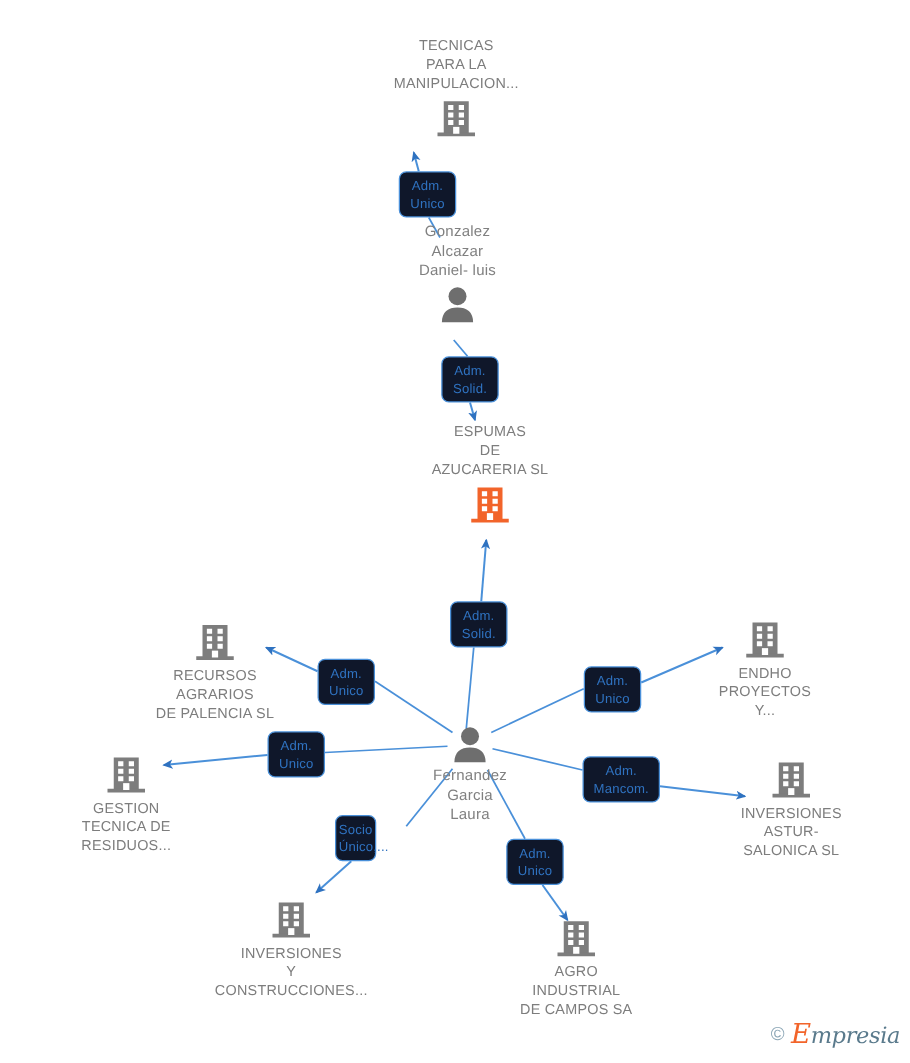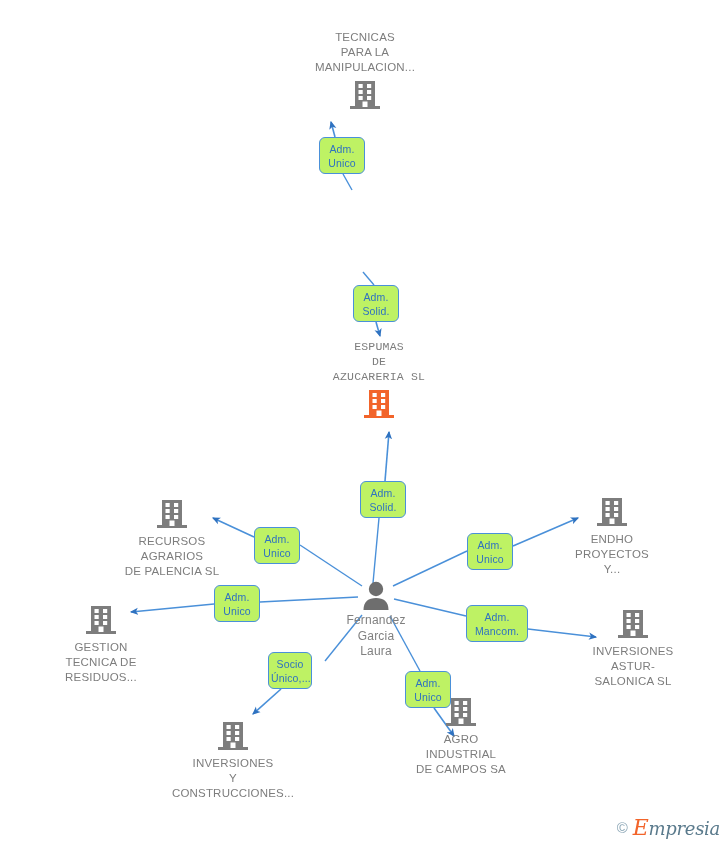--- a/index.html
+++ b/index.html
@@ -52,21 +52,21 @@
     line-height: 0;
   }
   .node.label-top .node-label { margin-bottom: 3px; }
   .node.label-bottom .node-label { margin-top: 3px; }
 
   .rel-box {
     position: absolute;
     box-sizing: border-box;
     border: 1.3px solid #4a90d9;
     border-radius: 6px;
-    background: #bef264;
+    background: #0f172a;
     color: #2f72c0;
     font-size: 10.5px;
     line-height: 14px;
     text-align: center;
     padding: 4px 2px 3px 2px;
     white-space: pre-line;
     letter-spacing: 0.15px;
   }
   .watermark {
     position: absolute;
@@ -147,22 +147,33 @@
         <rect x="19" y="6" width="4.2" height="4" fill="#ffffff"></rect>
         <rect x="10.5" y="12" width="4.2" height="4" fill="#ffffff"></rect>
         <rect x="19" y="12" width="4.2" height="4" fill="#ffffff"></rect>
         <rect x="10.5" y="18" width="4.2" height="4" fill="#ffffff"></rect>
         <rect x="19" y="18" width="4.2" height="4" fill="#ffffff"></rect>
         <rect x="14.5" y="23.5" width="5" height="5.5" fill="#ffffff"></rect>
       </svg>
     </span>
   </div>
 
-
-  <div class="node label-top" style="left:379px; top:339px;font-family:Liberation Mono, monospace;">
+  <div class="node label-top" style="left:366px; top:178px;">
+    <div class="node-label person">Gonzalez
+Alcazar
+Daniel- luis</div>
+    <span class="node-icon">
+      <svg width="34" height="30" viewBox="0 0 34 30">
+        <circle cx="17" cy="9" r="7.2" fill="#6e6e6e"></circle>
+        <path d="M 4.5 30 C 4.5 21.5 9.5 18 17 18 C 24.5 18 29.5 21.5 29.5 30 Z" fill="#6e6e6e"></path>
+      </svg>
+    </span>
+  </div>
+
+  <div class="node label-top" style="left:392px; top:339px;">
     <div class="node-label">ESPUMAS
 DE
 AZUCARERIA SL</div>
     <span class="node-icon">
       <svg width="34" height="34" viewBox="0 0 34 34">
         <rect x="7" y="3" width="20" height="26" fill="#f2642a"></rect>
         <rect x="2" y="28" width="30" height="3" fill="#f2642a"></rect>
         <rect x="10.5" y="6" width="4.2" height="4" fill="#ffffff"></rect>
         <rect x="19" y="6" width="4.2" height="4" fill="#ffffff"></rect>
         <rect x="10.5" y="12" width="4.2" height="4" fill="#ffffff"></rect>
@@ -236,21 +247,21 @@
         <rect x="10.5" y="18" width="4.2" height="4" fill="#ffffff"></rect>
         <rect x="19" y="18" width="4.2" height="4" fill="#ffffff"></rect>
         <rect x="14.5" y="23.5" width="5" height="5.5" fill="#ffffff"></rect>
       </svg>
     </span>
     <div class="node-label">INVERSIONES
 Y
 CONSTRUCCIONES...</div>
   </div>
 
-  <div class="node label-bottom" style="left:461px; top:695px;">
+  <div class="node label-bottom" style="left:461px; top:734px;">
     <span class="node-icon">
       <svg width="34" height="34" viewBox="0 0 34 34">
         <rect x="7" y="3" width="20" height="26" fill="#7d7d7d"></rect>
         <rect x="2" y="28" width="30" height="3" fill="#7d7d7d"></rect>
         <rect x="10.5" y="6" width="4.2" height="4" fill="#ffffff"></rect>
         <rect x="19" y="6" width="4.2" height="4" fill="#ffffff"></rect>
         <rect x="10.5" y="12" width="4.2" height="4" fill="#ffffff"></rect>
         <rect x="19" y="12" width="4.2" height="4" fill="#ffffff"></rect>
         <rect x="10.5" y="18" width="4.2" height="4" fill="#ffffff"></rect>
         <rect x="19" y="18" width="4.2" height="4" fill="#ffffff"></rect>
@@ -303,21 +314,21 @@
   <div class="rel-box" style="left:319px; top:137px; width:46px; height:37px;">Adm.
 Unico</div>
   <div class="rel-box" style="left:353px; top:285px; width:46px; height:37px;">Adm.
 Solid.</div>
   <div class="rel-box" style="left:360px; top:481px; width:46px; height:37px;">Adm.
 Solid.</div>
   <div class="rel-box" style="left:254px; top:527px; width:46px; height:37px;">Adm.
 Unico</div>
   <div class="rel-box" style="left:214px; top:585px; width:46px; height:37px;">Adm.
 Unico</div>
-  <div class="rel-box" style="left:268px; top:652px; width:44px; height:37px;text-align:center;">Socio
+  <div class="rel-box" style="left:268px; top:652px; width:33px; height:37px;text-align:center;">Socio
 Único,...</div>
   <div class="rel-box" style="left:405px; top:671px; width:46px; height:37px;">Adm.
 Unico</div>
   <div class="rel-box" style="left:467px; top:533px; width:46px; height:37px;">Adm.
 Unico</div>
   <div class="rel-box" style="left:466px; top:605px; width:62px; height:37px;">Adm.
 Mancom.</div>
 
   <div class="watermark">
     <span class="wm-c">©</span>

